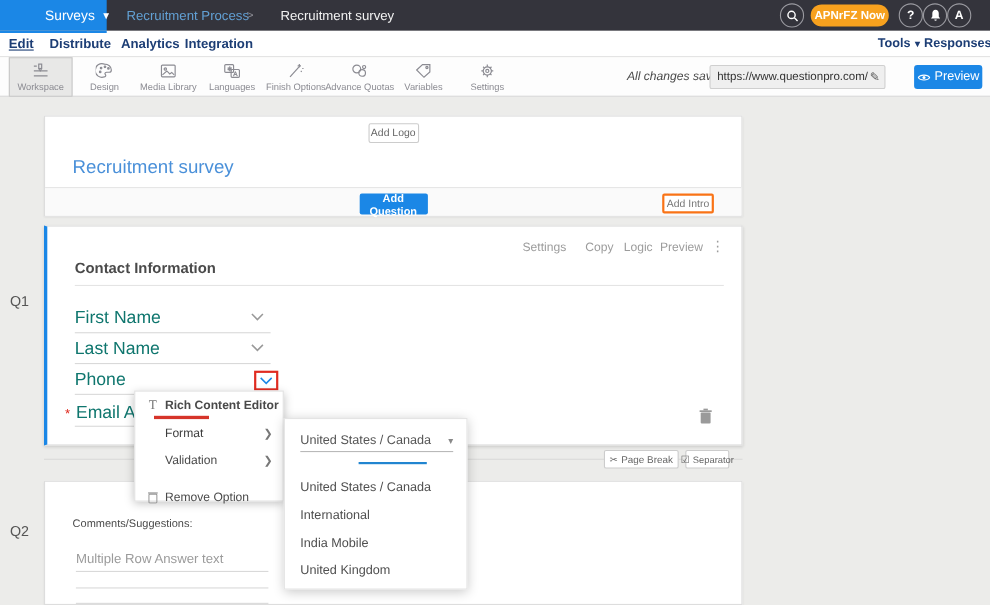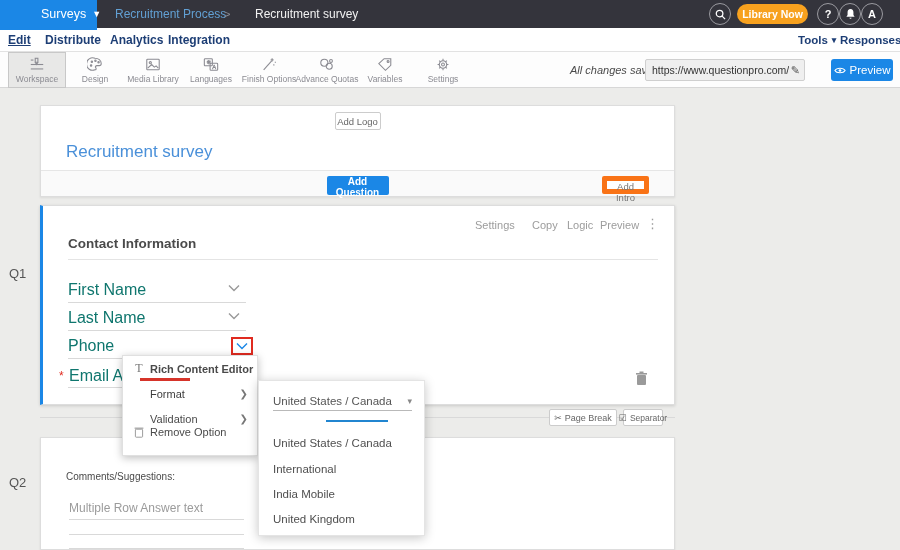--- a/index.html
+++ b/index.html
@@ -41,21 +41,21 @@
   .pencil-icon { font-size:11px; color:#555; margin-left:2px; cursor:pointer; }
   .preview-btn { left:831px; top:59px; width:62px; height:22px; background:#1b87e6; border:none; border-radius:3px; color:#fff; font-size:11.5px; display:flex; align-items:center; justify-content:center; gap:4px; cursor:pointer; font-family:"Liberation Sans",sans-serif; }
 
   
   .card { background:#fff; border:1px solid #ddd; box-shadow:0 1px 2px rgba(0,0,0,0.08); }
   .header-card { left:40px; top:105px; width:635px; height:92px; }
   .add-logo-btn { left:50%; margin-left:-23px; top:6px; width:46px; height:18px; background:#fff; border:1px solid #ccc; border-radius:2px; color:#666; font-size:9.5px; cursor:pointer; font-family:"Liberation Sans",sans-serif; }
   .survey-title { left:25px; top:36px; font-size:17px; color:#4a90d9; cursor:text; }
   .header-foot { left:0; top:64px; width:633px; height:26px; background:#fafafa; border-top:1px solid #e6e6e6; }
   .add-question-btn { left:50%; margin-left:-31px; top:70px; width:62px; height:19px; background:#1b87e6; border:none; border-radius:2px; color:#fff; font-size:10px; font-weight:bold; cursor:pointer; font-family:"Liberation Sans",sans-serif; }
-  .add-intro-btn { left:561px; top:70px; width:47px; height:18px; background:#fff; border:5px solid #f97316; border-radius:2px; color:#777; font-size:9.5px; cursor:pointer; font-family:"Liberation Sans",sans-serif; }
+  .add-intro-btn { left:561px; top:70px; width:47px; height:18px; background:#fff; border:2px solid #f97316; border-radius:2px; color:#777; font-size:9.5px; cursor:pointer; font-family:"Liberation Sans",sans-serif; }
 
   .q-label { color:#555; font-size:13px; }
 
   .q1-card { left:40px; top:205px; width:635px; height:200px; border-left:3px solid #1b87e6; box-shadow:0 1px 3px rgba(0,0,0,0.15); }
   .action-link { top:13px; font-size:11px; color:#9c9c9c; cursor:pointer; }
   .dots-menu { top:10px; left:603px; font-size:13px; color:#9c9c9c; cursor:pointer; }
   .q-title { left:25px; top:30px; font-size:13.5px; font-weight:bold; color:#4a4a4a; cursor:text; }
   .q-divider { left:25px; top:53px; width:590px; height:1px; background:#e4e4e4; }
   .field-text { font-size:16px; color:#0f766e; cursor:text; }
   .field-line { width:178px; height:1px; background:#d9d9d9; }
@@ -109,21 +109,21 @@
     <div class="abs crumb-parent">Recruitment Process</div>
     <div class="abs crumb-sep">&gt;</div>
     <div class="abs crumb-current">Recruitment survey</div>
 
     <div class="abs tb-circle" style="left:709px;">
       <svg width="11" height="11" viewBox="0 0 12 12">
           <circle cx="5" cy="5" r="3.6" fill="none" stroke="#fff" stroke-width="1.4"></circle>
           <line x1="7.8" y1="7.8" x2="11" y2="11" stroke="#fff" stroke-width="1.4"></line>
         </svg>
     </div>
-    <button class="abs upgrade-btn">Library Now</button>
+    <button class="abs upgrade-btn">APNrFZ Now</button>
     <div class="abs tb-circle" style="left:817px;">
       <span>?</span>
     </div>
     <div class="abs tb-circle" style="left:839px;">
       <svg width="11" height="12" viewBox="0 0 12 13">
           <path d="M6 1 C3.8 1 2.8 2.8 2.8 4.6 L2.8 7.5 L1.5 9.5 L10.5 9.5 L9.2 7.5 L9.2 4.6 C9.2 2.8 8.2 1 6 1 Z" fill="#fff"></path>
           <path d="M4.8 10.5 a1.2 1.2 0 0 0 2.4 0" fill="#fff"></path>
         </svg>
     </div>
     <div class="abs tb-circle" style="left:861px;">
@@ -323,21 +323,21 @@
     </div>
     <div class="menu-item" style="top:25px;">
       <span class="mi-label" style="font-weight:normal; color:#3d3d3d;">Format</span>
       <span class="mi-arrow">❯</span>
     </div>
     <div class="red-underline"></div>
     <div class="menu-item" style="top:50px;">
       <span class="mi-label" style="font-weight:normal;">Validation</span>
       <span class="mi-arrow">❯</span>
     </div>
-    <div class="menu-item" style="top:63px;">
+    <div class="menu-item" style="top:83px;">
       <svg class="mi-icon mi-trash" viewBox="0 0 13 15">
           <rect x="2" y="4" width="9" height="10" rx="1" fill="none" stroke="#999" stroke-width="1.2"></rect>
           <rect x="1" y="2" width="11" height="1.4" fill="#999"></rect>
         </svg>
       <span class="mi-label" style="font-weight:normal;">Remove Option</span>
     </div>
   </div>
 
   <div class="abs fmt-panel">
     <div class="fmt-select">

